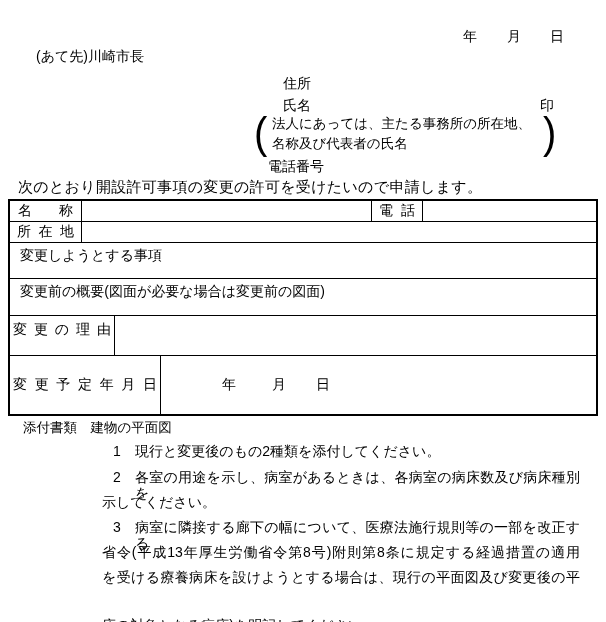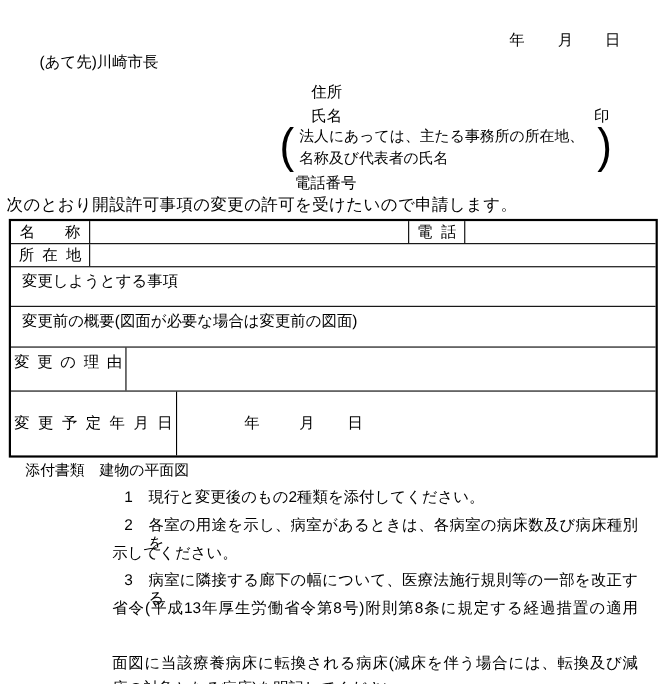--- a/index.html
+++ b/index.html
@@ -45,21 +45,21 @@
   <div class="abs" style="left:283px;top:97px">氏名</div>
   <div class="abs" style="left:540px;top:97px">印</div>
 
   <div class="abs paren" style="left:254px;top:111px">(</div>
   <div class="abs cnote" style="left:272px;top:116px">法人にあっては、主たる事務所の所在地、</div>
   <div class="abs cnote" style="left:272px;top:136px">名称及び代表者の氏名</div>
   <div class="abs paren" style="left:543px;top:111px">)</div>
 
   <div class="abs" style="left:268px;top:158px">電話番号</div>
 
-  <div class="abs decl" style="left:6px;top:178px">次のとおり開設許可事項の変更の許可を受けたいので申請します。</div>
+  <div class="abs decl" style="left:18px;top:178px">次のとおり開設許可事項の変更の許可を受けたいので申請します。</div>
 
   <div class="tbl">
     <div class="trow" style="height:21px">
       <div class="tcell lbl jchars br" style="width:72px;padding:0 8px">
           <span>名</span>
           <span>称</span>
         </div>
       <div class="tcell" style="flex:1"></div>
       <div class="tcell lbl jchars bl br" style="width:52px;padding:0 7px">
           <span>電</span>
@@ -124,16 +124,16 @@
   <div class="abs nline" style="left:113px;top:443px">1</div>
   <div class="abs nline" style="left:135px;top:443px">現行と変更後のもの2種類を添付してください。</div>
 
   <div class="abs nline" style="left:113px;top:469px">2</div>
   <div class="abs nline jline" style="left:135px;top:469px;width:445px">各室の用途を示し、病室があるときは、各病室の病床数及び病床種別を</div>
   <div class="abs nline" style="left:102px;top:494px">示してください。</div>
 
   <div class="abs nline" style="left:113px;top:519px">3</div>
   <div class="abs nline jline" style="left:135px;top:519px;width:445px">病室に隣接する廊下の幅について、医療法施行規則等の一部を改正する</div>
   <div class="abs nline jline" style="left:102px;top:544px;width:478px">省令(平成13年厚生労働省令第8号)附則第8条に規定する経過措置の適用</div>
-  <div class="abs nline jline" style="left:102px;top:594px;width:478px">面図に当該療養病床に転換される病床(減床を伴う場合には、転換及び減</div>
+  <div class="abs nline jline" style="left:102px;top:569px;width:478px">を受ける療養病床を設けようとする場合は、現行の平面図及び変更後の平</div>
   <div class="abs nline" style="left:102px;top:617px">床の対象となる病床)を明記してください。</div>
 
 </div>
 
 </body></html>

